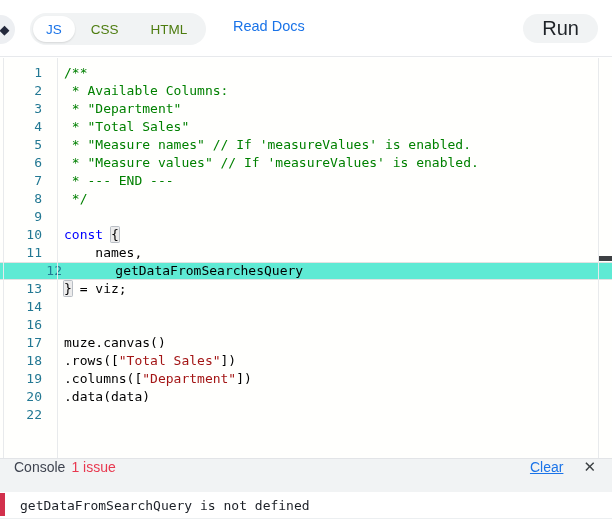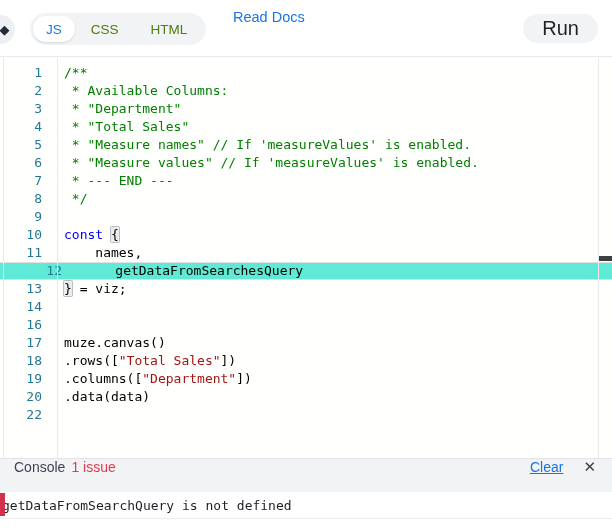--- a/index.html
+++ b/index.html
@@ -43,21 +43,21 @@
     display: flex; align-items: center;
     cursor: pointer; border-radius: 13px;
     white-space: nowrap;
   }
   .seg-tab.active {
     background: #ffffff; color: #1a73e8;
     box-shadow: 0 1px 2px rgba(0,0,0,0.12);
     padding: 0 13px;
   }
   .read-docs {
-    position: absolute; left: 233px; top: 9px;
+    position: absolute; left: 233px; top: 18px;
     font-size: 14.5px; color: #1a73e8; cursor: pointer;
   }
   .run-btn {
     position: absolute; right: 14px; top: 14px;
     height: 29px; border-radius: 15px;
     background: #f1f3f4; color: #1f2328;
     font-size: 20px; padding: 0 19px;
     display: flex; align-items: center;
     cursor: pointer;
   }
@@ -119,21 +119,21 @@
   .console-close { color: #3c4043; cursor: pointer; font-size: 15px; line-height: 1; }
   .console-error-row {
     height: 27px; background: #ffffff;
     border-bottom: 1px solid #eceff1;
     display: flex; align-items: center;
     position: relative;
   }
   .error-bar { position: absolute; left: 0; top: 1px; bottom: 2px; width: 5px; background: #d2304c; }
   .error-text {
     font-family: "DejaVu Sans Mono", monospace;
-    font-size: 13px; color: #1c2027; margin-left: 2px;
+    font-size: 13px; color: #1c2027; margin-left: 20px;
     white-space: pre;
   }
 </style>
 </head>
 <body>
 
 <div class="app">
 
   <div class="toolbar">
     <div class="collapse-btn">

